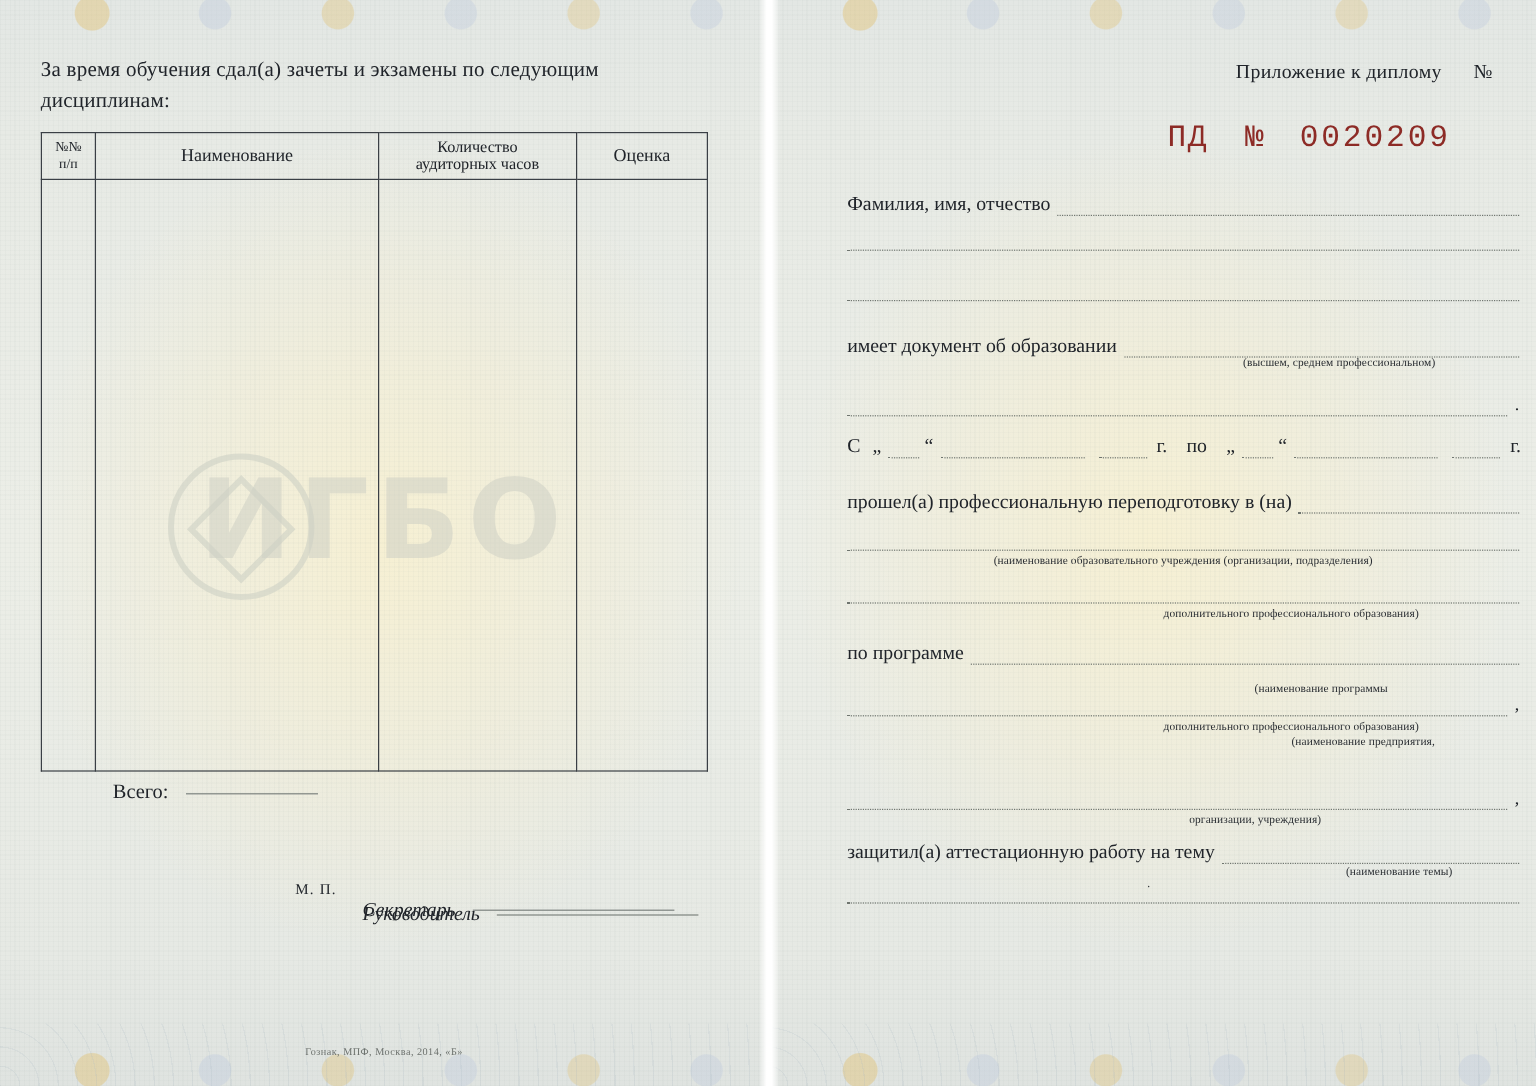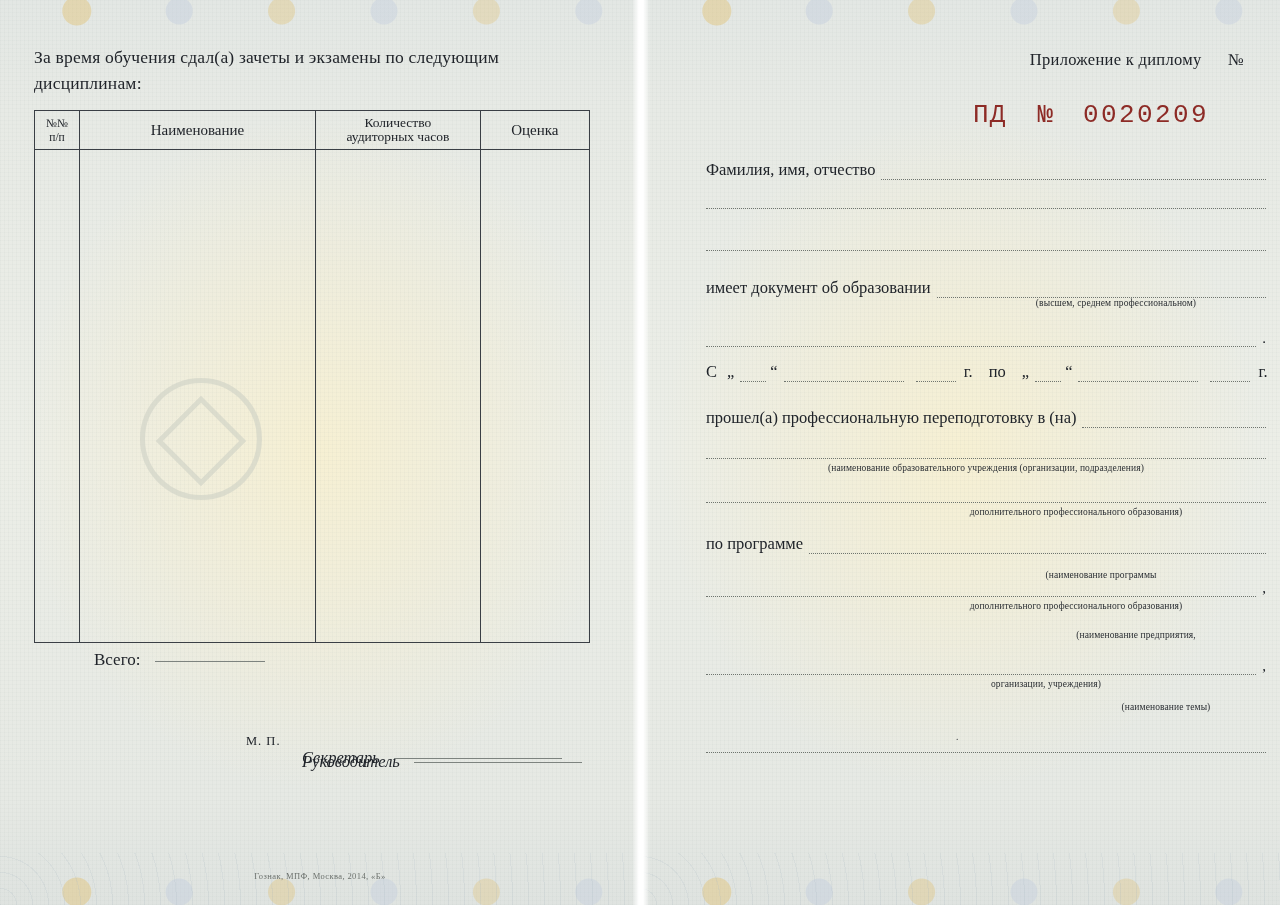--- a/index.html
+++ b/index.html
@@ -260,20 +260,21 @@
 
 <div class="page">
 
   <div class="half left">
     <div class="paper"></div>
     <div class="band top"></div>
     <div class="band bottom"></div>
     <div class="wave bottom"></div>
 
     <div class="wm-mark"></div>
+    <div class="watermark">ИГБО</div>
 
     <div class="content">
 
       <div class="lead">За время обучения сдал(а) зачеты и экзамены по следующим дисциплинам:</div>
 
       <table class="grid">
         <thead>
           <tr>
             <th class="c-num">
               <span class="hdr2">№№</span>
@@ -406,31 +407,35 @@
       </div>
       <div class="rblock" style="top:580px">
         <div class="row">
           <span class="dotline" style="margin-left:0"></span>
           <span class="tiny-tail" style="margin-left:6px">,</span>
         </div>
         <div class="caption" style="margin-top:4px;margin-left:180px">дополнительного профессионального образования)</div>
       </div>
 
       <div class="rblock" style="top:612px">
-        <div class="caption" style="margin-left:300px;margin-top:18px">(наименование предприятия,</div>
+        <div class="caption" style="margin-left:300px;margin-top:2px">(наименование предприятия,</div>
       </div>
       <div class="rblock" style="top:658px">
         <div class="row">
           <span class="dotline" style="margin-left:0"></span>
           <span class="tiny-tail" style="margin-left:6px">,</span>
         </div>
         <div class="caption" style="margin-top:4px;margin-left:120px">организации, учреждения)</div>
       </div>
 
       <div class="rblock" style="top:700px">
+        <div class="row">
+          <span class="txt">защитил(а) аттестационную работу на тему</span>
+          <span class="dotline"></span>
+        </div>
         <div class="caption" style="margin-left:360px;margin-top:2px">(наименование темы)</div>
       </div>
       <div class="rblock" style="top:732px">
         <div class="caption" style="text-align:left;margin-left:250px">.</div>
       </div>
       <div class="rblock" style="top:752px">
         <div class="fullrule"></div>
       </div>
 
     </div>

